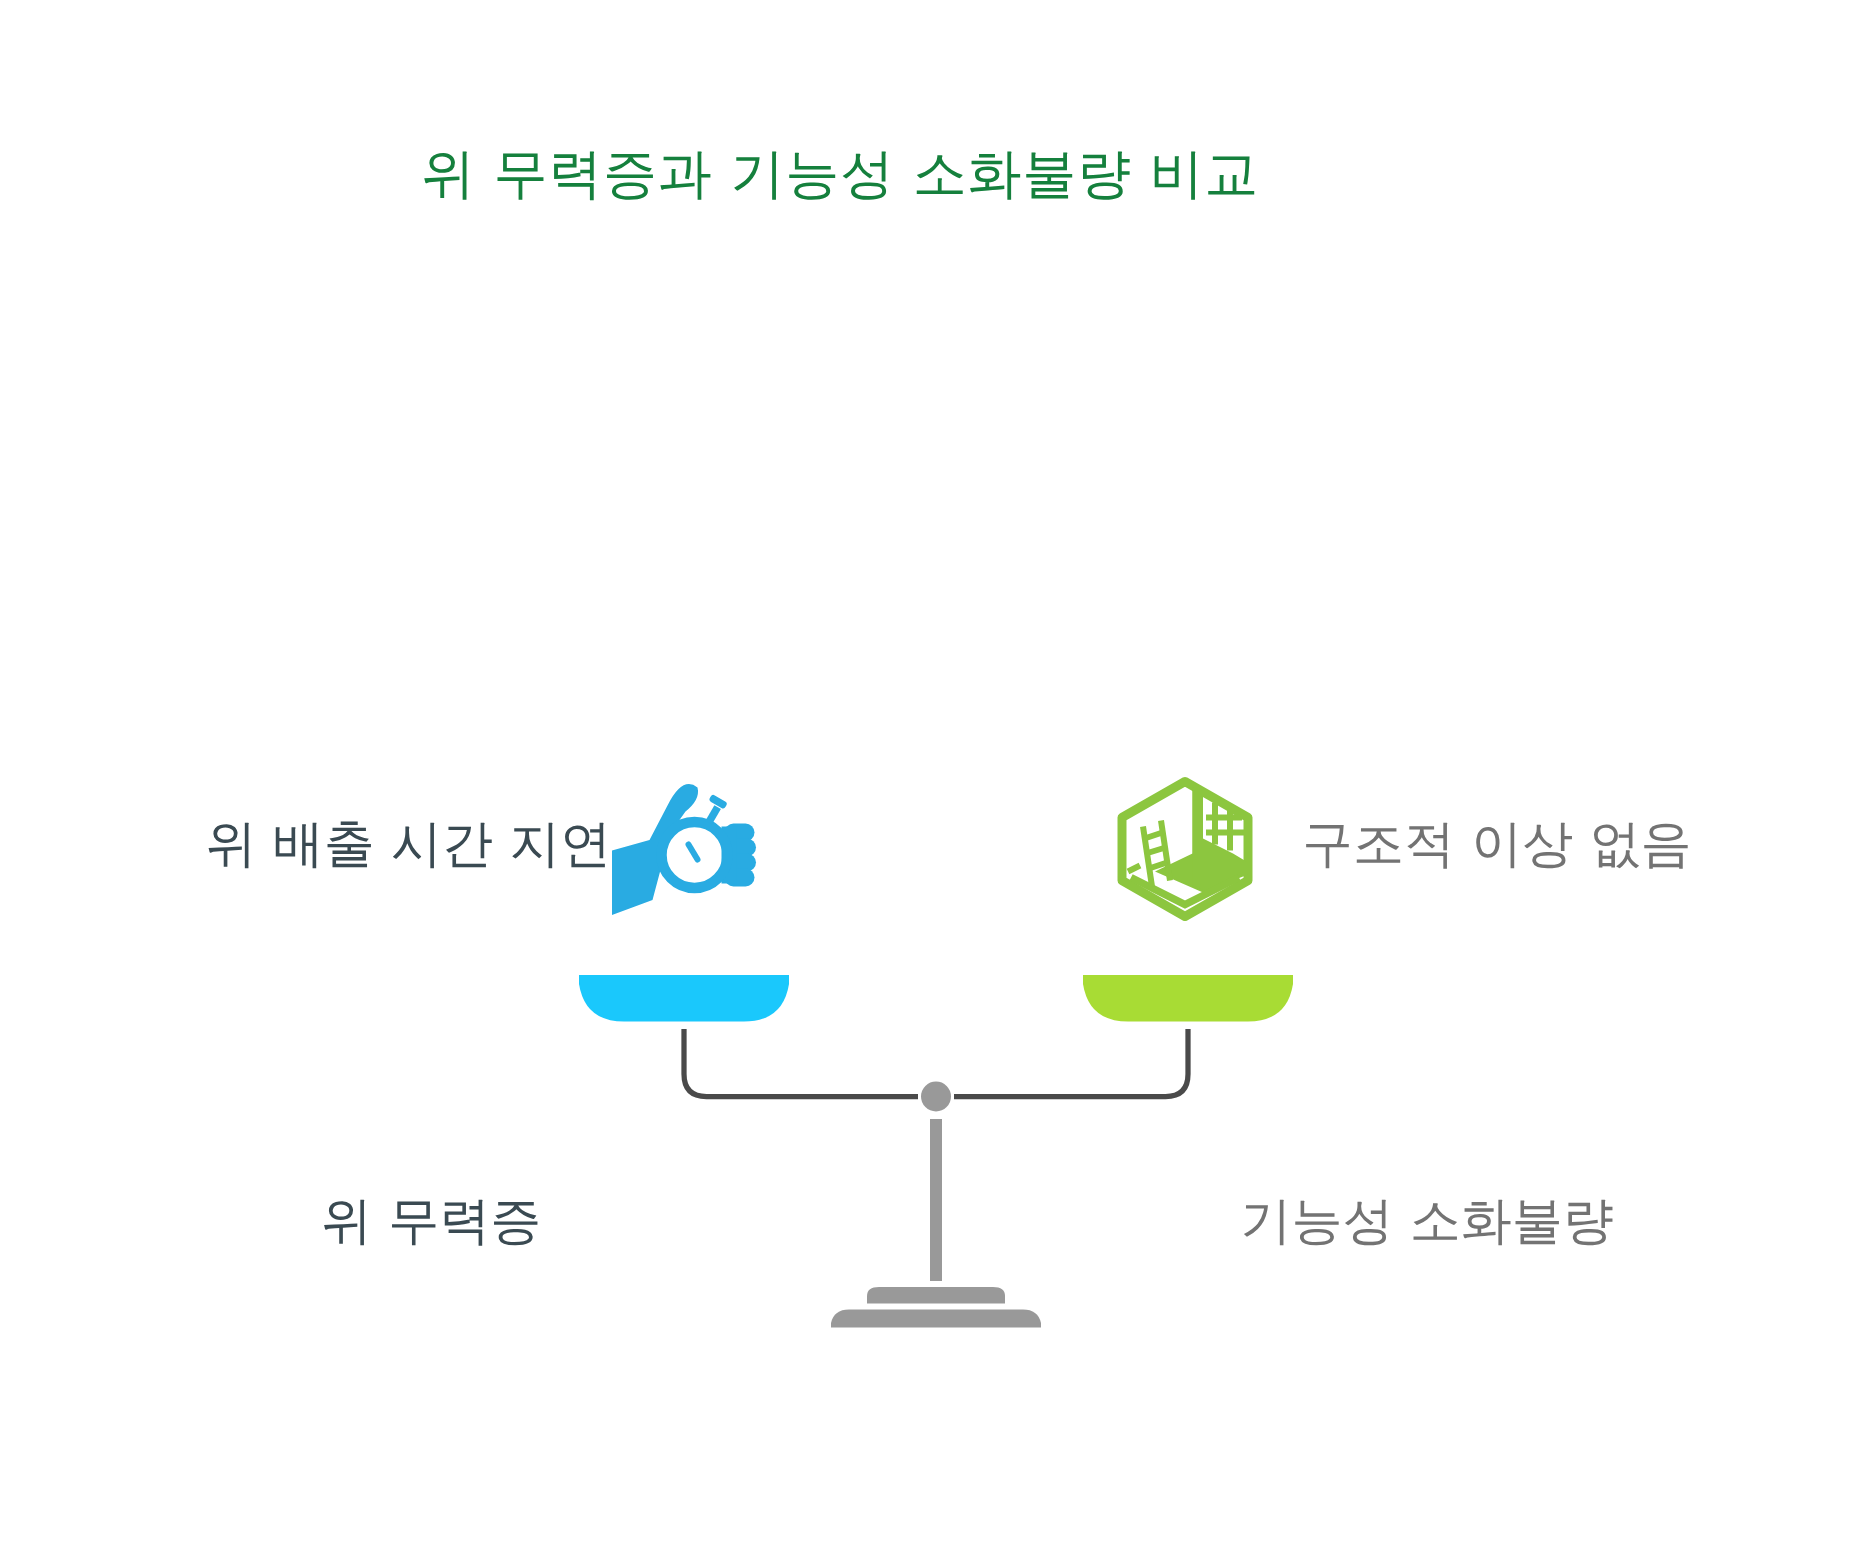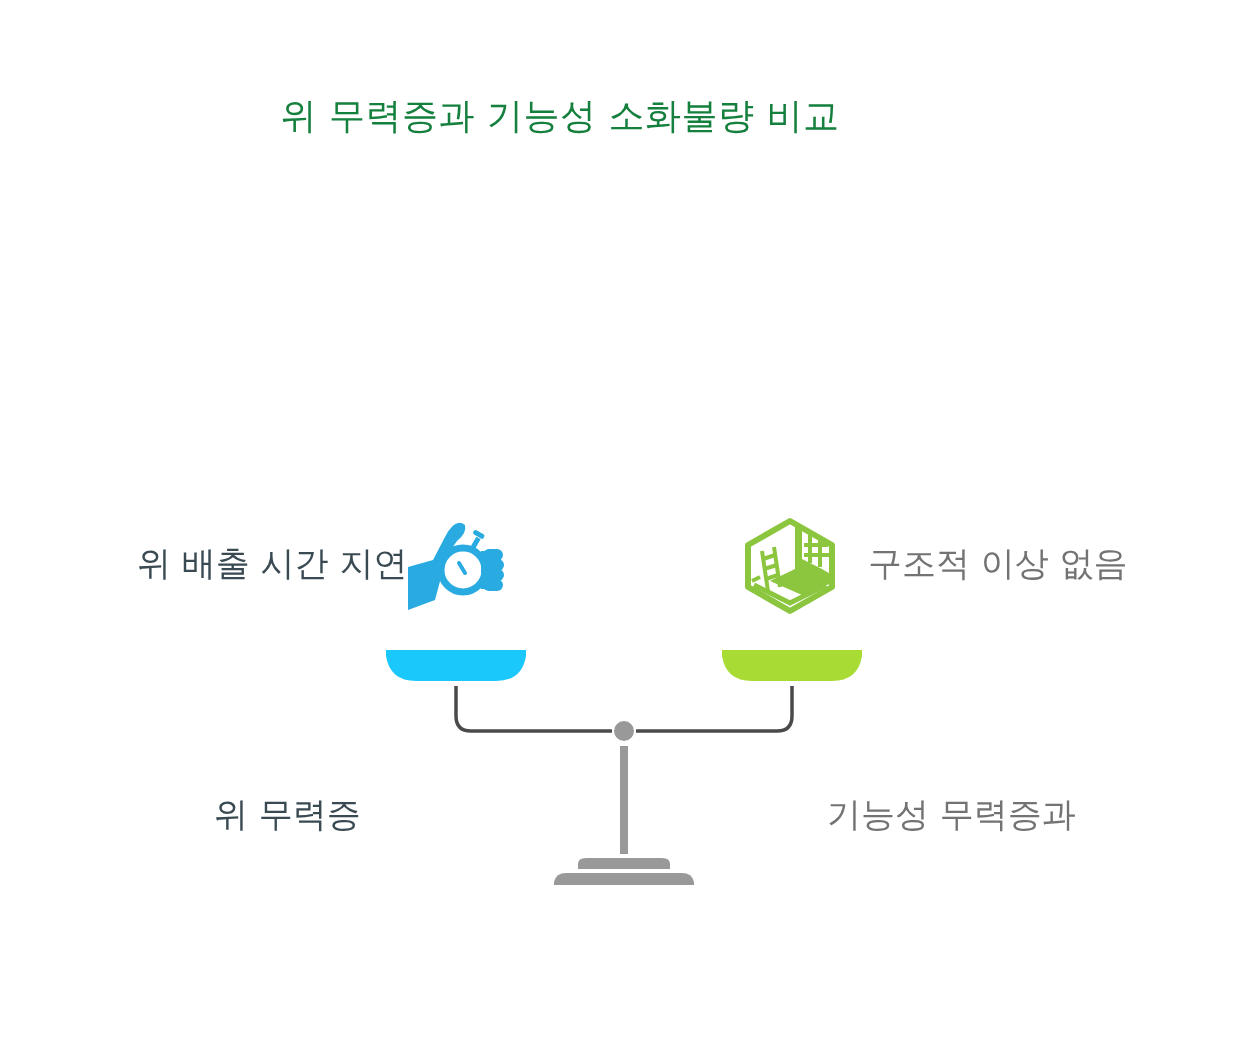--- a/index.html
+++ b/index.html
@@ -42,21 +42,21 @@
     #scale { position: absolute; left: 0; top: 0; width: 1248px; height: 1042px; }
   </style>
 </head>
 <body>
 
 <div class="title">위 무력증과 기능성 소화불량 비교</div>
 
 <div class="label left-color" id="factor-left">위 배출 시간 지연</div>
 <div class="label right-color" id="factor-right">구조적 이상 없음</div>
 <div class="label left-color" id="cat-left">위 무력증</div>
-<div class="label right-color" id="cat-right">기능성 무력증과</div>
+<div class="label right-color" id="cat-right">기능성 소화불량</div>
 
 <div class="icon" id="icon-left">
   <svg width="105" height="100" viewBox="0 0 105 100">
     <g fill="#29abe2">
 
       <path d="M3 52 L28 45 L40 22 Q50 2 60 10 Q62 18 52 26 L42 40 L30 85 L3 95 Z"></path>
 
       <rect x="78" y="34" width="20" height="12" rx="6"></rect>
       <rect x="79" y="44" width="20" height="12" rx="6"></rect>
       <rect x="79" y="54" width="20" height="12" rx="6"></rect>

